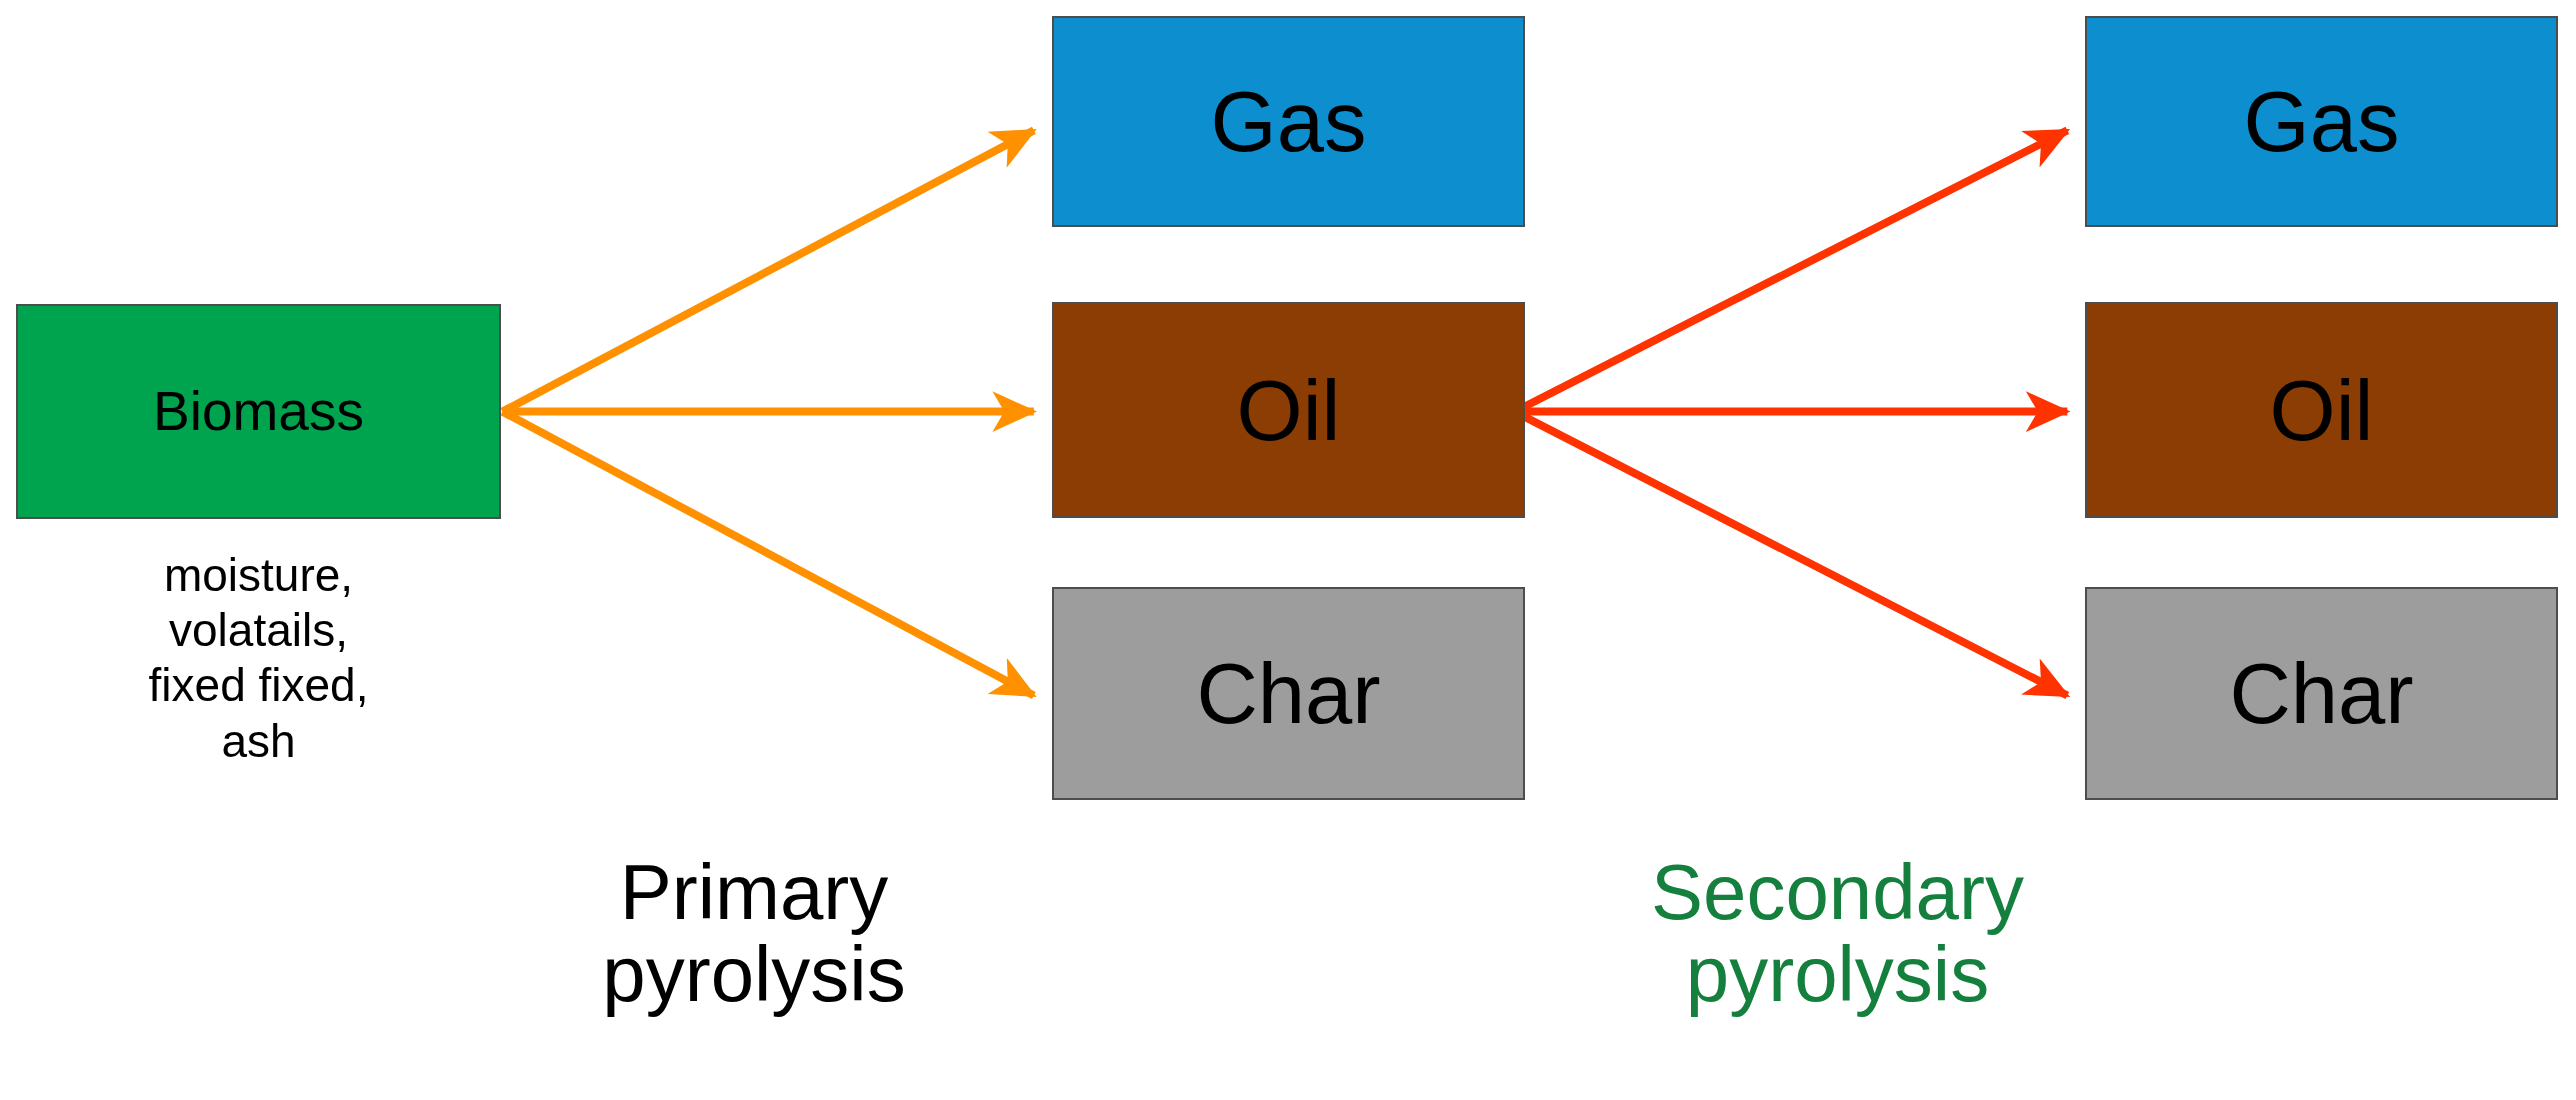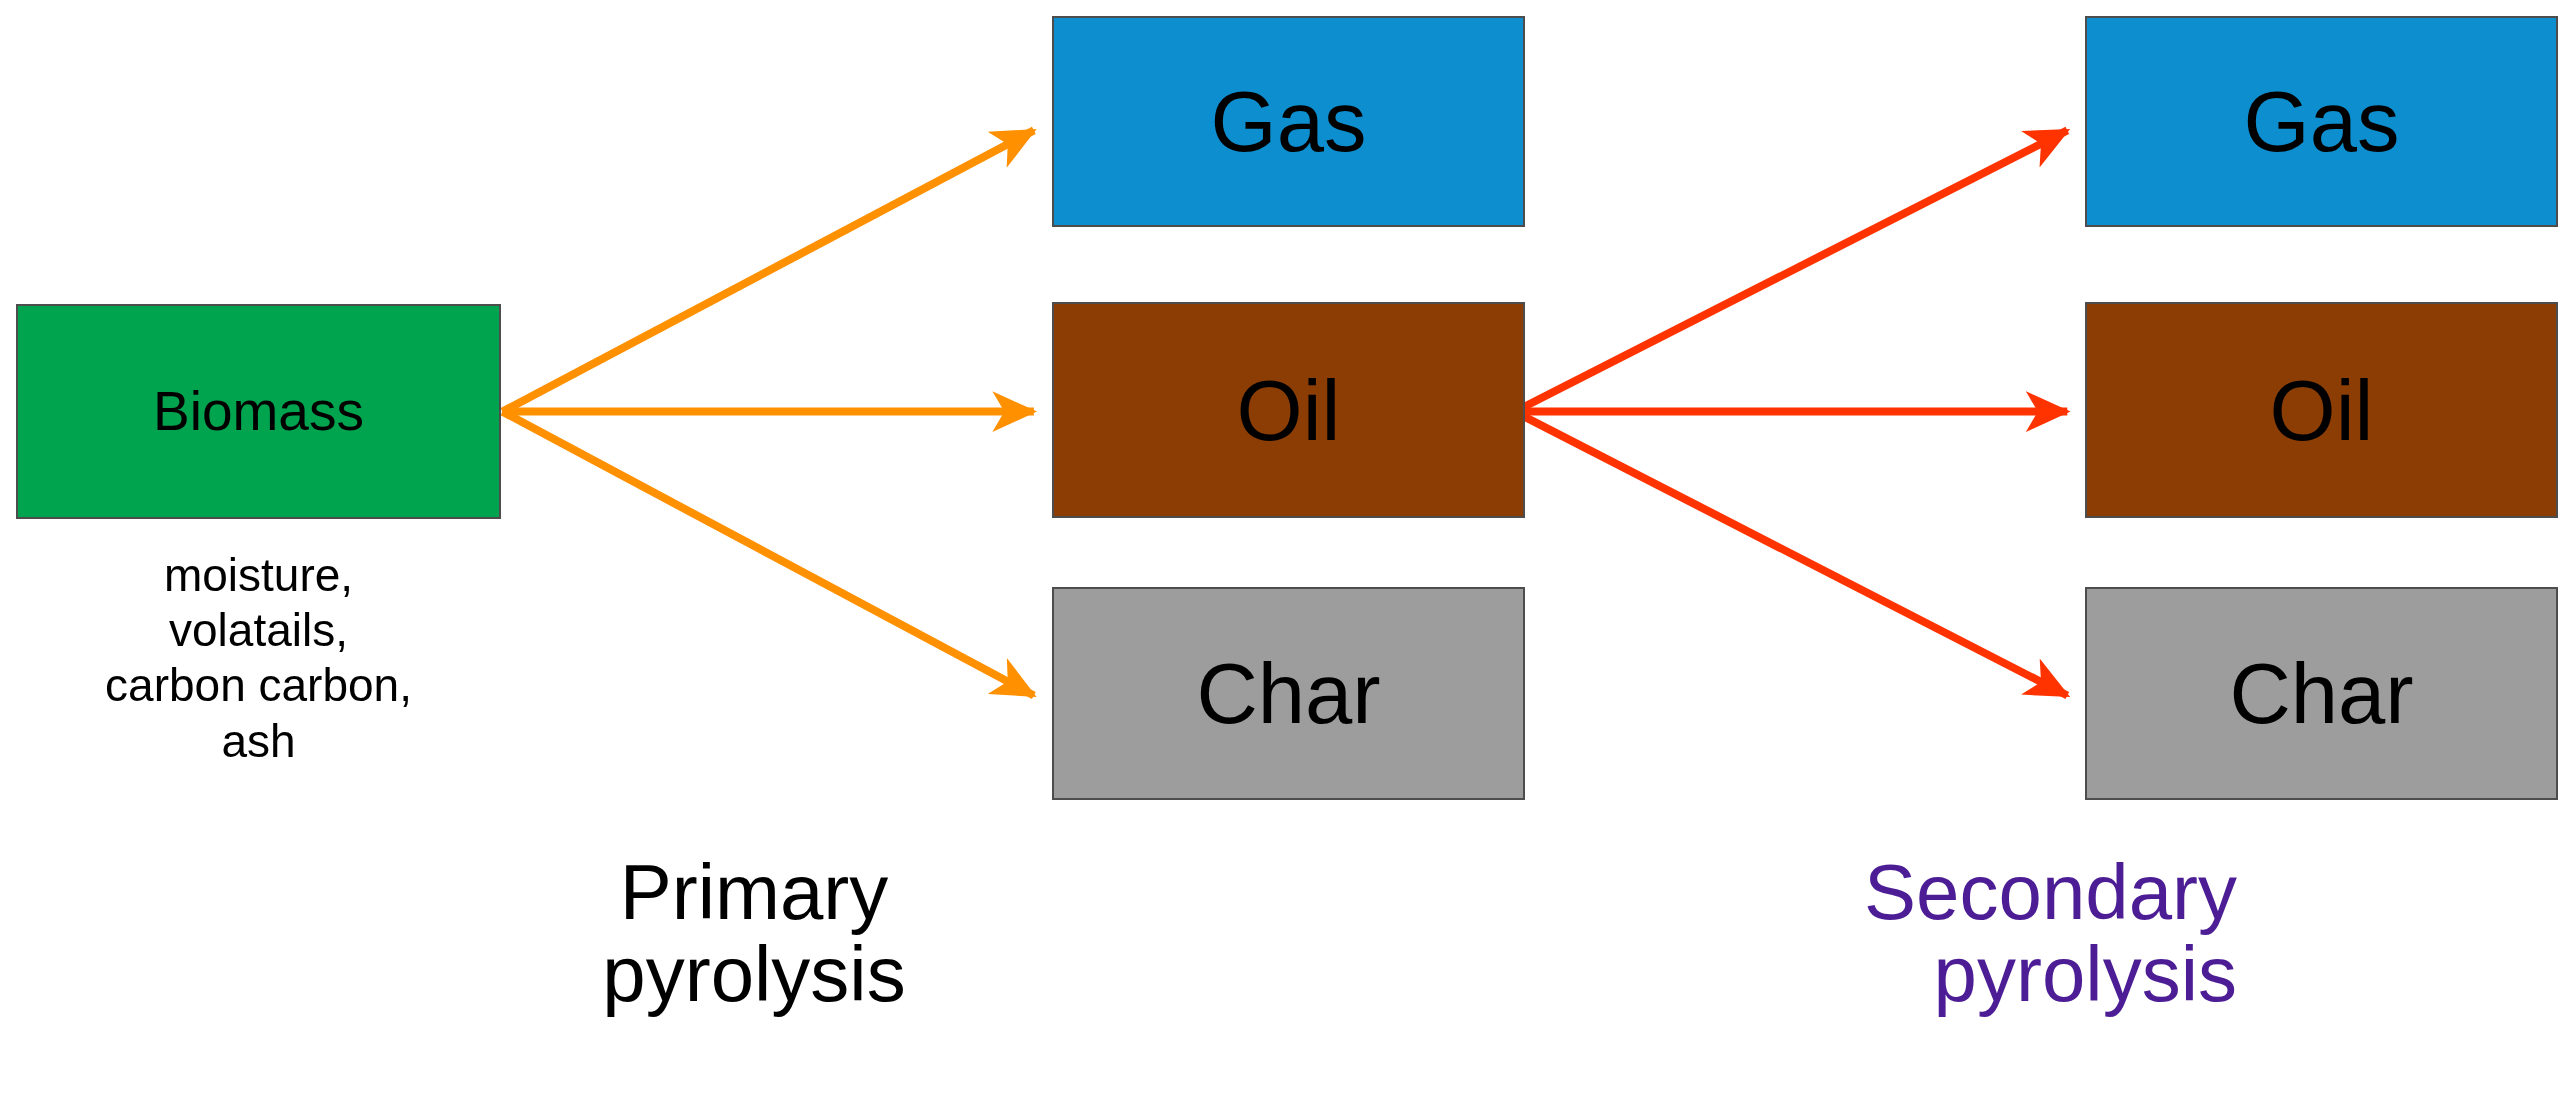--- a/index.html
+++ b/index.html
@@ -119,22 +119,21 @@
   #primary-stage-label {
     left: 417px;
     top: 852px;
     width: 674px;
     color: #000000;
   }
   #secondary-stage-label {
     left: 1438px;
     top: 852px;
     width: 799px;
-    color: #4c1d95;
-    text-align: right;
+    color: #15803d;
   }
 
   
   #arrow-layer {
     position: absolute;
     left: 0;
     top: 0;
     width: 2576px;
     height: 1100px;
     pointer-events: none;
@@ -192,21 +191,21 @@
   <div class="node-box" id="oil-secondary-box">
     <span class="node-label">Oil</span>
   </div>
 
   <div class="node-box" id="char-secondary-box">
     <span class="node-label">Char</span>
   </div>
 
   <div id="biomass-composition">moisture,
 volatails,
-carbon carbon,
+fixed fixed,
 ash</div>
 
   <div class="stage-label" id="primary-stage-label">Primary
 pyrolysis</div>
 
   <div class="stage-label" id="secondary-stage-label">Secondary
 pyrolysis</div>
 
 </div>
 

